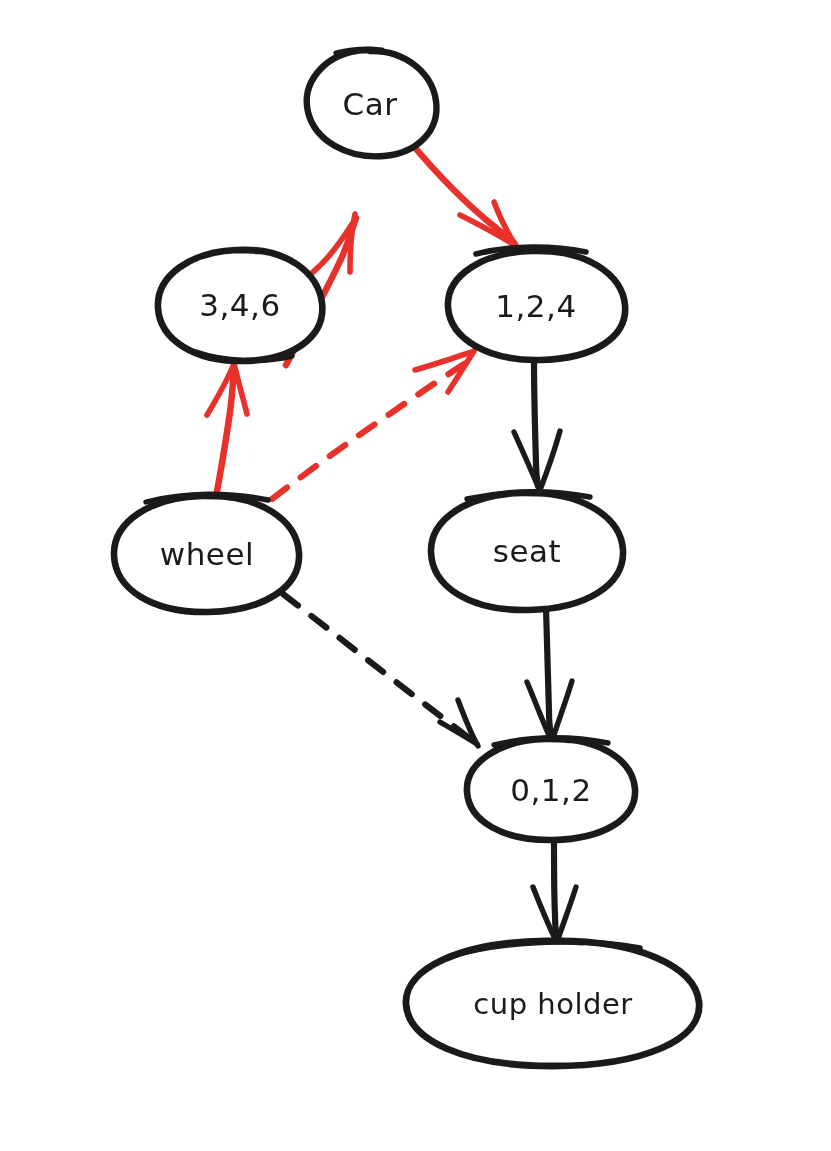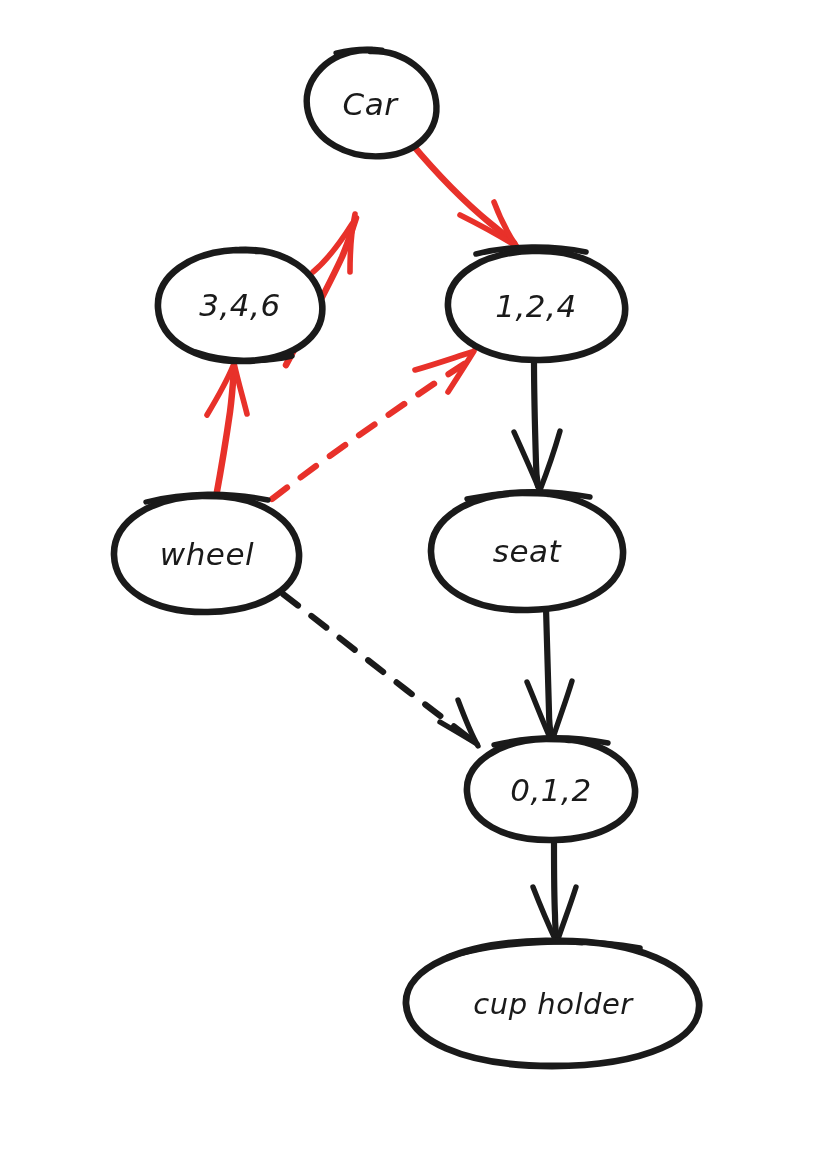--- a/index.html
+++ b/index.html
@@ -10,21 +10,20 @@
   }
   body {
     font-family: "DejaVu Sans", sans-serif;
   }
   #canvas-wrap {
     position: relative;
     width: 831px;
     height: 1151px;
     background: #ffffff;
     overflow: hidden;
-    font-style: italic;
   }
   #diagram-svg {
     display: block;
     width: 831px;
     height: 1151px;
   }
   .node-ellipse {
     fill: #ffffff;
   }
   .node-label {

